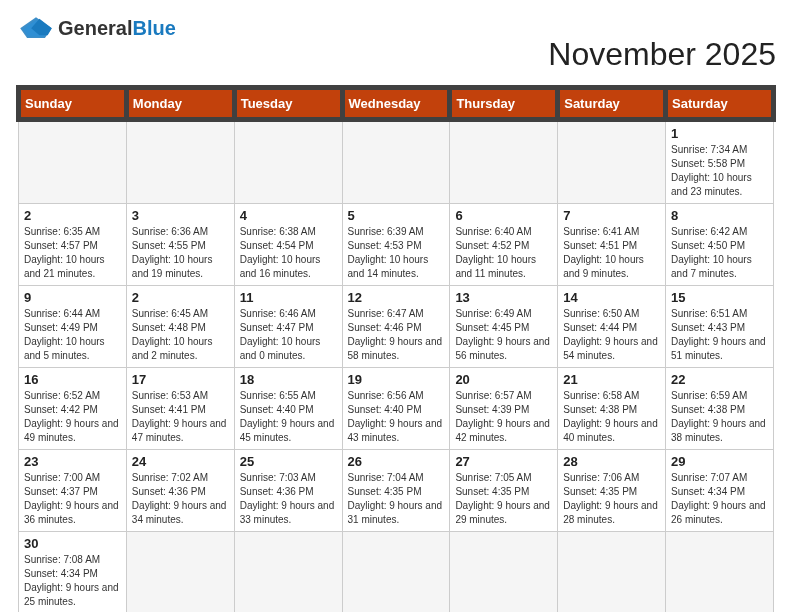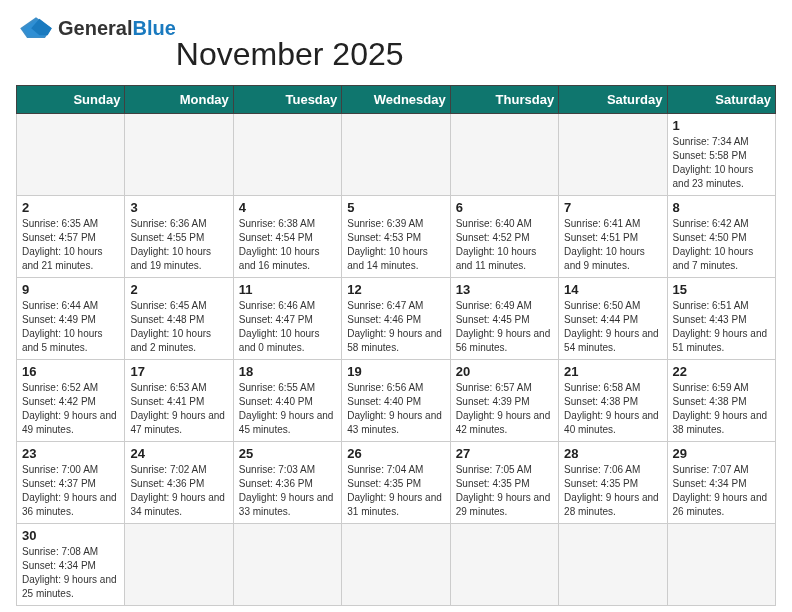--- a/index.html
+++ b/index.html
@@ -5,21 +5,21 @@
     * { box-sizing: border-box; margin: 0; padding: 0; }
     body {
       font-family: Arial, sans-serif;
       background: #fff;
       width: 792px;
       min-height: 612px;
       padding: 16px;
     }
     .header-section {
       display: flex;
-      justify-content: flex-start;
+      justify-content: space-between;
       align-items: flex-start;
       margin-bottom: 12px;
     }
     .logo-area {
       display: flex;
       flex-direction: column;
       align-items: flex-start;
     }
     .logo-icon {
       width: 36px;
@@ -43,27 +43,27 @@
     .location-title {
       font-size: 14px;
       color: #444;
     }
     table {
       width: 100%;
       border-collapse: collapse;
       table-layout: fixed;
     }
     thead th {
-      background-color: #0f766e;
+      background-color: #c2410c;
       color: #fff;
       font-size: 13px;
       font-weight: bold;
       padding: 6px 4px;
-      text-align: right;
-      border: 1px solid #404040;
+      text-align: left;
+      border: 5px solid #404040;
     }
     tbody td {
       border: 1px solid #ccc;
       vertical-align: top;
       padding: 4px 5px;
       font-size: 10px;
       color: #333;
       height: 74px;
       background: #fff;
     }

